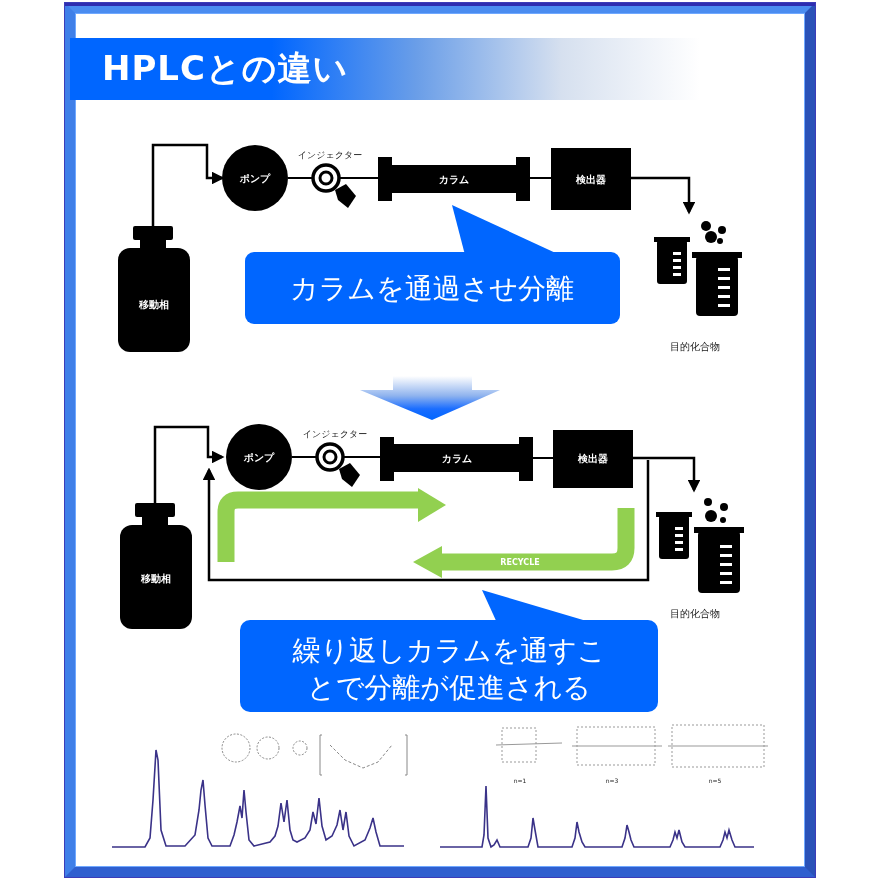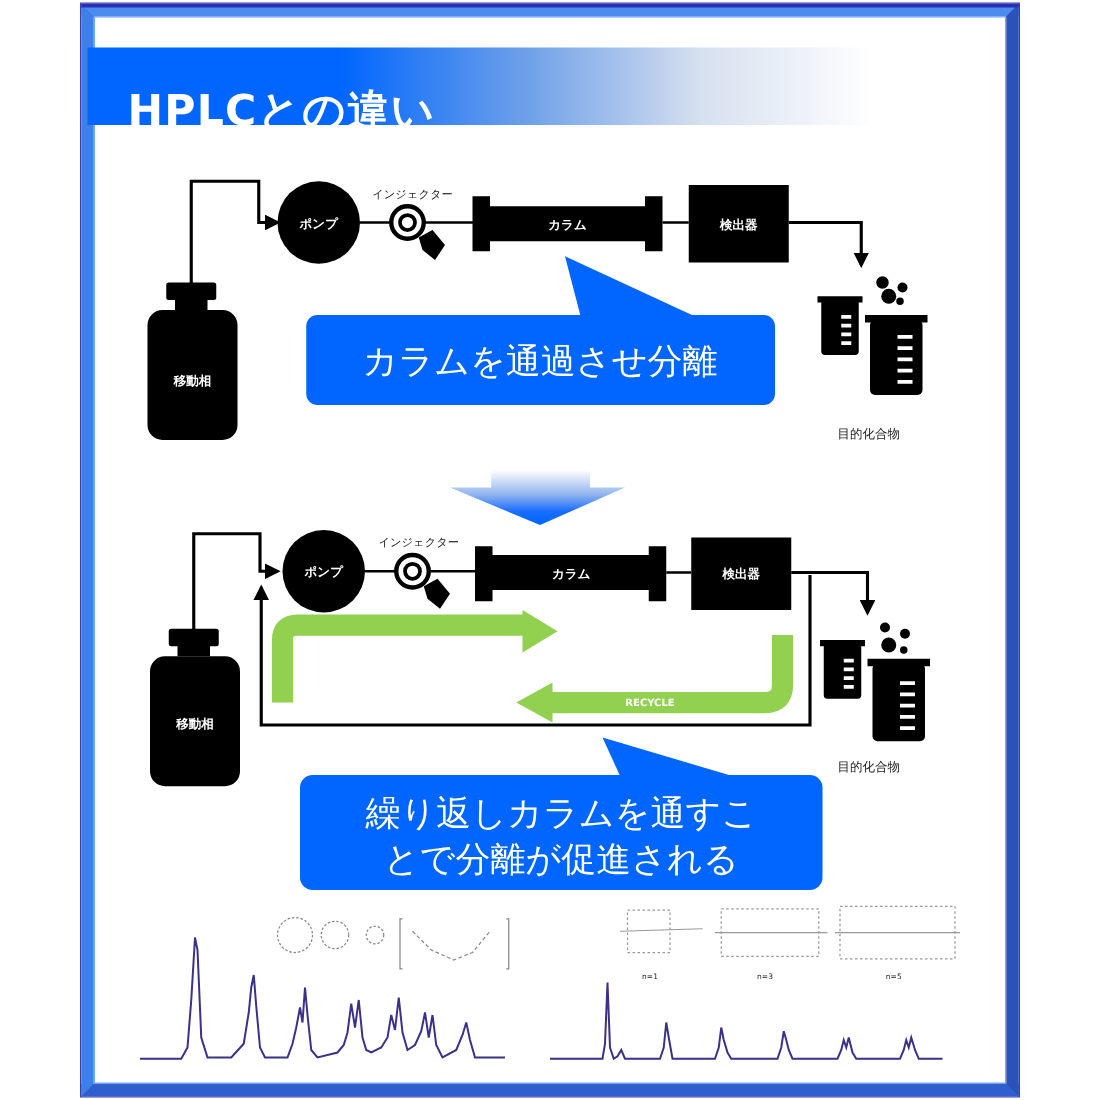--- a/index.html
+++ b/index.html
@@ -3,21 +3,21 @@
 <meta charset="utf-8">
 <style>
   html,body{margin:0;padding:0;background:#fff;}
   body{width:880px;height:880px;position:relative;overflow:hidden;font-family:"DejaVu Sans",sans-serif;}
   .frame{position:absolute;left:65px;top:3px;width:750px;height:874px;box-sizing:border-box;
     border-top:10px solid #4a8cf0;border-left:10px solid #3f7fe8;border-right:10px solid #2a52b8;border-bottom:10px solid #2f5fcf;
     background:#fff;box-shadow:inset 0 0 0 1px #6fa8ff, 0 0 0 1px #3c3cb8;}
   .frame:before{content:"";position:absolute;left:-10px;top:-10px;right:-10px;height:3px;background:#2d2db0;}
   .title-band{position:absolute;left:70px;top:38px;width:630px;height:62px;
     background:linear-gradient(90deg,#0066ff 0%,#0066ff 32%,#6a9ee8 55%,#d6e0ef 78%,#ffffff 100%);}
-  .title-text{position:absolute;left:102px;top:46px;color:#fff;font-size:34px;font-weight:bold;letter-spacing:1px;font-family:"DejaVu Sans",sans-serif;margin-top:20px;}
+  .title-text{position:absolute;left:102px;top:46px;color:#fff;font-size:34px;font-weight:bold;letter-spacing:1px;font-family:"DejaVu Sans",sans-serif;}
   svg{position:absolute;left:0;top:0;}
   .lbl-w{fill:#fff;font-weight:bold;font-family:"DejaVu Sans",sans-serif;}
   .lbl-b{fill:#222;font-family:"DejaVu Sans",sans-serif;}
   .callout-text{fill:#fff;font-family:"DejaVu Sans",sans-serif;}
 </style>
 </head>
 <body>
 
 <div class="frame"></div>
 <div class="title-band"></div>

